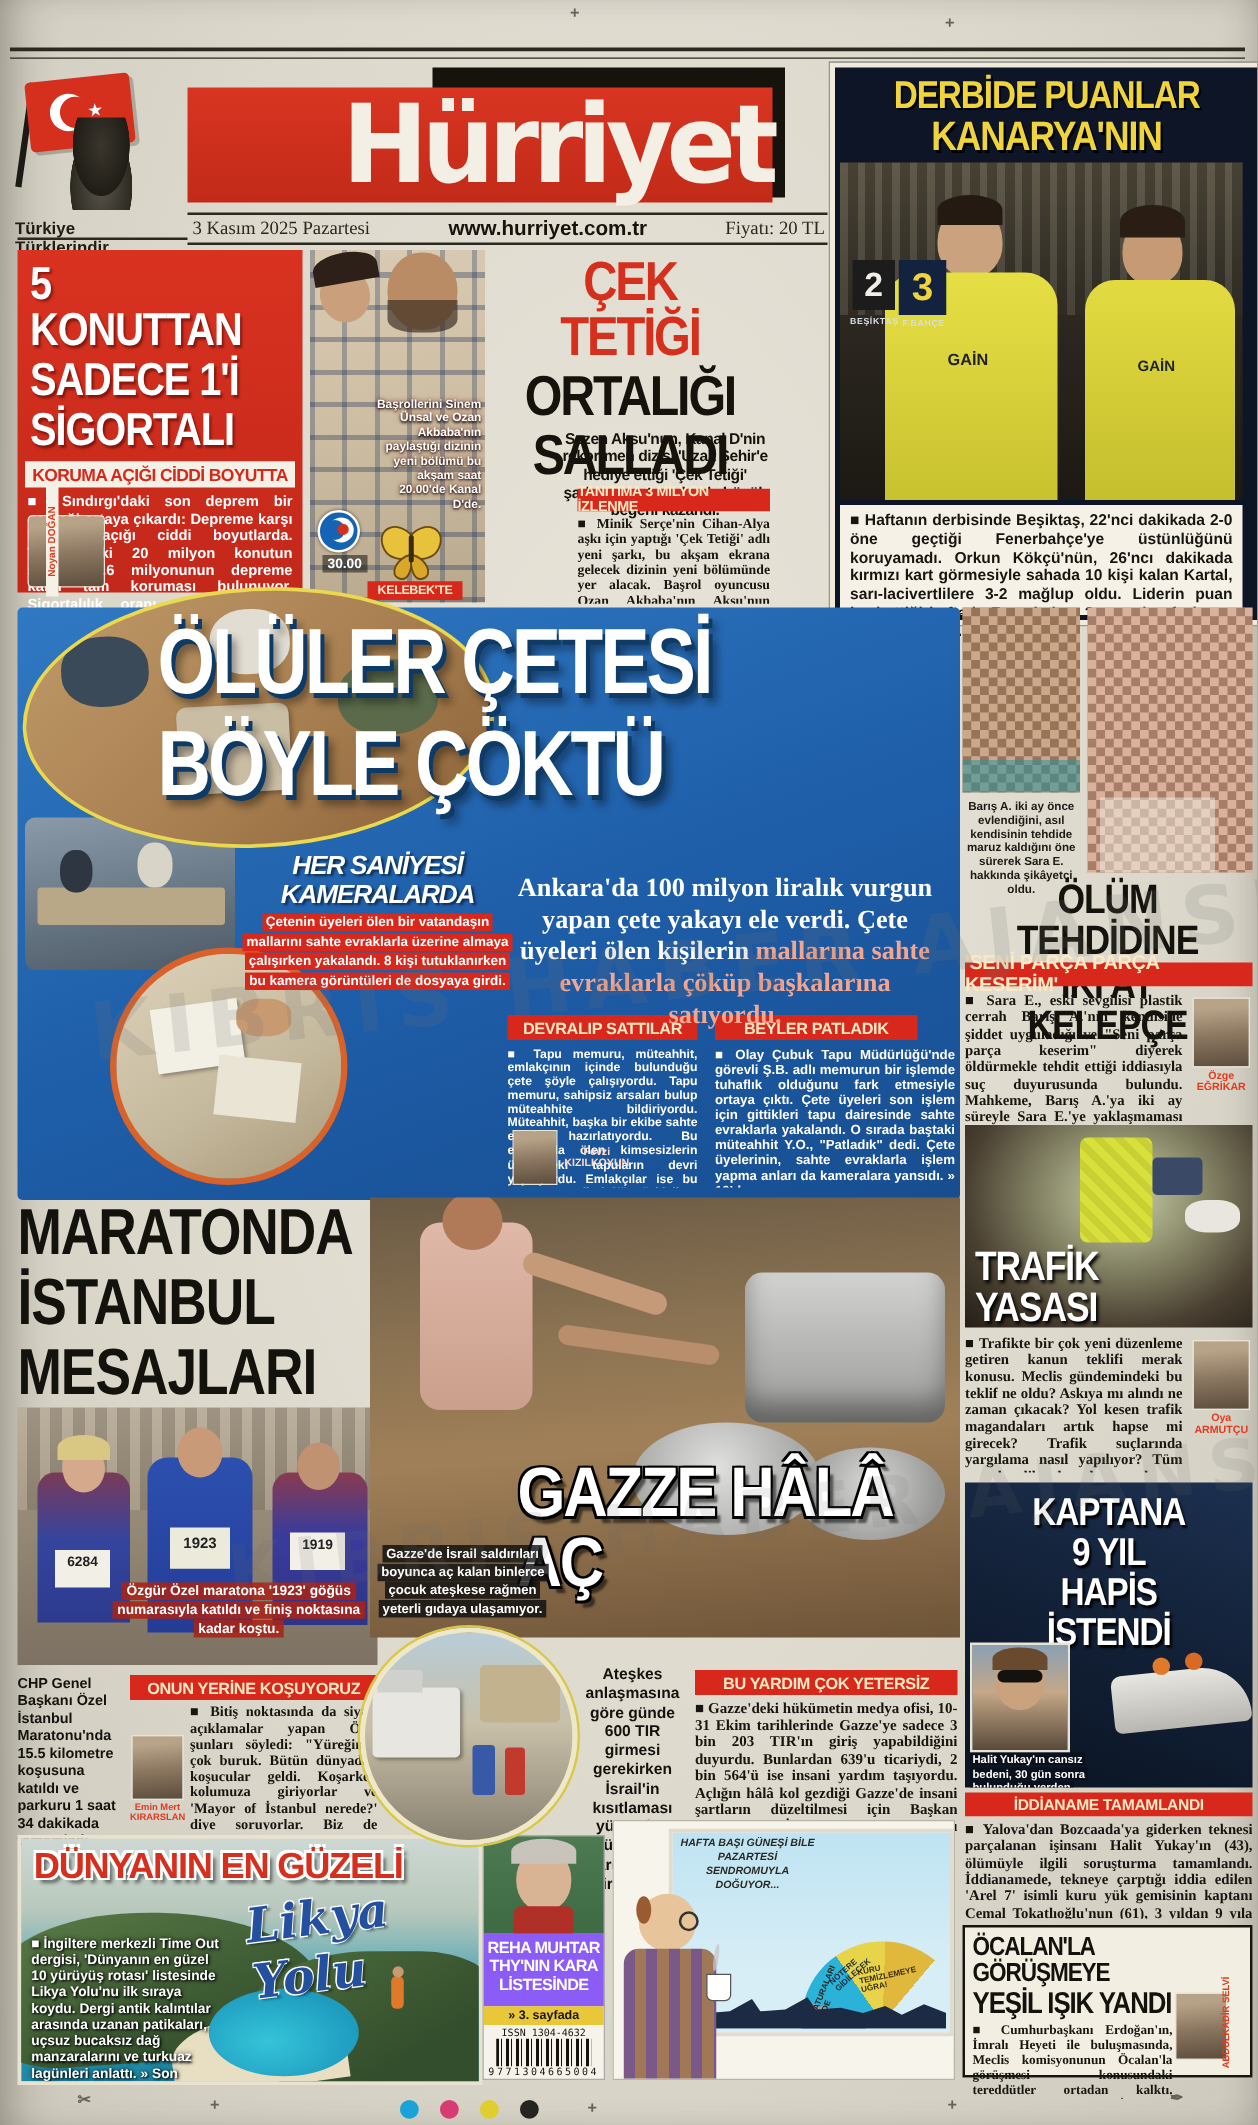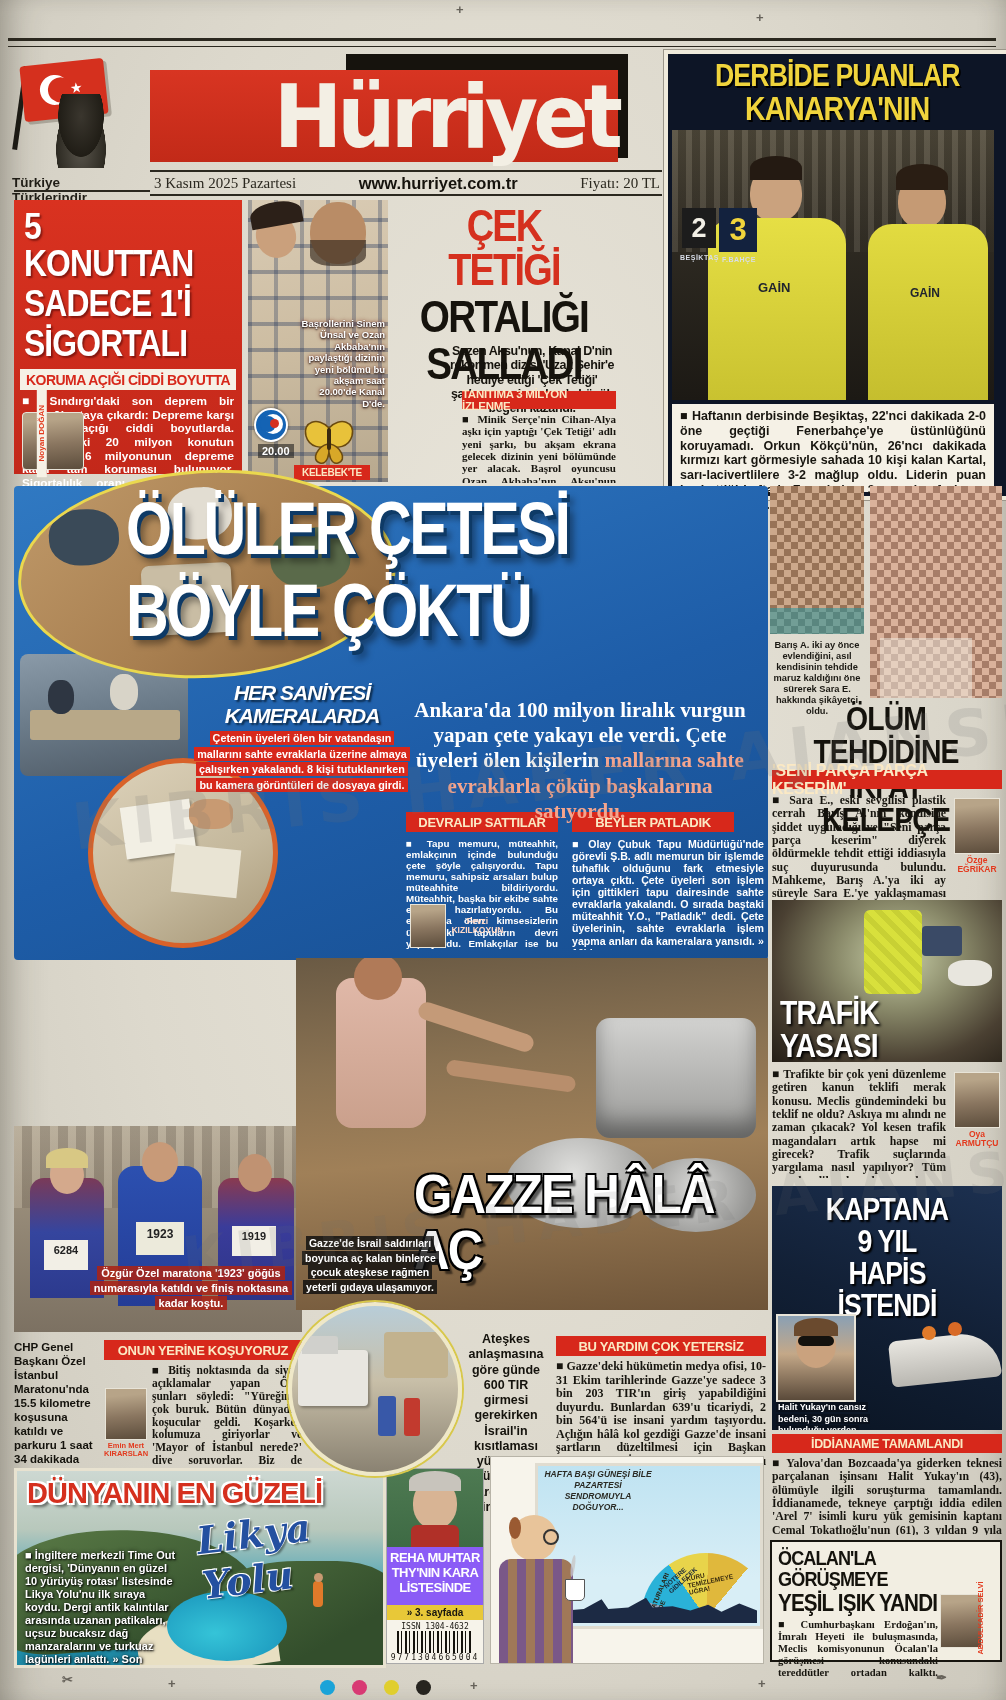--- a/index.html
+++ b/index.html
@@ -105,21 +105,21 @@
       linear-gradient(170deg,#d9cbb4 0%,#cdbda2 50%,#b7a88e 100%);">
     <div class="abs" style="left:8px;top:14px;width:40px;height:44px;border-radius:50%;background:#caa07c;transform:rotate(-14deg);"></div>
     <div class="abs" style="left:2px;top:2px;width:52px;height:24px;border-radius:50% 50% 0 0;background:#2c2018;transform:rotate(-10deg);"></div>
     <div class="abs" style="left:62px;top:2px;width:56px;height:62px;border-radius:48%;background:#b98c66;"></div>
     <div class="abs" style="left:62px;top:40px;width:56px;height:26px;border-radius:0 0 40% 40%;background:rgba(50,38,28,.65);"></div>
     <div class="abs" style="left:6px;top:208px;width:30px;height:30px;border-radius:50%;background:#1463b4;border:2px solid #fff;box-shadow:0 0 3px rgba(0,0,0,.6);">
       <div class="abs" style="left:7px;top:4px;width:20px;height:20px;border-radius:50%;background:#fff;"></div>
       <div class="abs" style="left:4px;top:6px;width:16px;height:16px;border-radius:50%;background:#1463b4;"></div>
       <div class="abs" style="left:14px;top:9px;width:9px;height:9px;border-radius:50%;background:#d5301e;"></div>
     </div>
-    <div class="abs sb" style="left:10px;top:244px;font-size:11px;color:#fff;background:rgba(20,20,20,.55);padding:1px 4px;">20.00</div>
+    <div class="abs sb" style="left:10px;top:244px;font-size:11px;color:#fff;background:rgba(20,20,20,.55);padding:1px 4px;">30.00</div>
     <div class="abs sb" style="right:3px;top:118px;width:86px;font-size:9.5px;line-height:1.2;color:#fff;text-align:right;text-shadow:0 1px 2px #000,0 0 4px rgba(120,20,10,.9);">Başrollerini Sinem Ünsal ve Ozan Akbaba'nın paylaştığı dizinin yeni bölümü bu akşam saat 20.00'de Kanal D'de.</div>
   </div>
   <svg class="abs" style="left:300px;top:420px;" width="58" height="46" viewBox="0 0 58 46">
     <path d="M29 8 C18 -4 2 2 6 16 C9 27 22 30 28 24 Z" fill="#e8c23a" stroke="#6a4a10" stroke-width="1.5"></path>
     <path d="M29 8 C40 -4 56 2 52 16 C49 27 36 30 30 24 Z" fill="#e8c23a" stroke="#6a4a10" stroke-width="1.5"></path>
     <path d="M28 24 C18 26 10 40 20 43 C27 45 30 34 29 26 Z" fill="#d8a828" stroke="#6a4a10" stroke-width="1.5"></path>
     <path d="M30 24 C40 26 48 40 38 43 C31 45 28 34 29 26 Z" fill="#d8a828" stroke="#6a4a10" stroke-width="1.5"></path>
     <rect x="27" y="8" width="4" height="22" rx="2" fill="#3a2a10"></rect>
   </svg>
   <div class="abs redstrip" style="left:294px;top:465px;width:76px;height:15px;font-size:10px;">KELEBEK'TE</div>
@@ -207,20 +207,25 @@
       <div class="hl sqz" style="font-size:33px;color:#fff;text-shadow:2px 2px 3px #000;">TRAFİK YASASI</div>
 
     </div>
   </div>
   <div class="abs ser jus" style="left:772px;top:1068px;width:174px;height:110px;font-size:11.8px;line-height:1.13;color:#17150f;overflow:hidden;">■ Trafikte bir çok yeni düzenleme getiren kanun teklifi merak konusu. Meclis gündemindeki bu teklif ne oldu? Askıya mı alındı ne zaman çıkacak? Yol kesen trafik magandaları artık hapse mi girecek? Trafik suçlarında yargılama nasıl yapılıyor? Tüm merak edilen konuları yazdım. » 13</div>
   <div class="abs" style="left:952px;top:1072px;width:50px;">
     <div class="byphoto" style="width:44px;height:54px;margin:0 auto;"></div>
     <div class="byname" style="font-size:8.5px;margin-top:2px;">Oya ARMUTÇU</div>
   </div>
 
+  <div class="abs" style="left:14px;top:960px;width:292px;">
+    <div class="hl" style="font-size:52px;color:#14120c;transform:scaleX(.82);transform-origin:0 50%;">MARATONDA</div>
+    <div class="hl" style="font-size:52px;color:#14120c;transform:scaleX(.82);transform-origin:0 50%;margin-top:4px;">İSTANBUL</div>
+    <div class="hl" style="font-size:52px;color:#14120c;transform:scaleX(.82);transform-origin:0 50%;margin-top:4px;">MESAJLARI</div>
+  </div>
   <div class="photo" style="left:14px;top:1126px;width:288px;height:206px;background:linear-gradient(180deg,#b0a592 0%,#998d7a 35%,#7c7162 100%);">
     <div class="abs" style="left:0;top:0;width:100%;height:40%;background:repeating-linear-gradient(90deg,rgba(220,210,190,.25) 0 8px,rgba(90,80,70,.2) 8px 18px);"></div>
     <div class="abs" style="left:16px;top:52px;width:74px;height:120px;border-radius:14px 14px 0 0;background:linear-gradient(180deg,#7a3a58 0%,#35459e 45%,#2c3a8e 100%);"></div>
     <div class="abs" style="left:36px;top:30px;width:34px;height:38px;border-radius:50%;background:#d4a98c;"></div>
     <div class="abs" style="left:32px;top:22px;width:42px;height:20px;border-radius:50% 50% 0 0;background:#d8c884;"></div>
     <div class="abs" style="left:104px;top:40px;width:84px;height:140px;border-radius:16px 16px 0 0;background:linear-gradient(180deg,#2c50b0 0%,#243c96 100%);"></div>
     <div class="abs" style="left:128px;top:16px;width:36px;height:40px;border-radius:50%;background:#c89a78;"></div>
     <div class="abs" style="left:204px;top:52px;width:76px;height:122px;border-radius:14px 14px 0 0;background:linear-gradient(180deg,#8a3a50 0%,#3a3c9a 40%,#2c3488 100%);"></div>
     <div class="abs" style="left:224px;top:28px;width:34px;height:38px;border-radius:50%;background:#c09272;"></div>
     <div class="abs" style="left:30px;top:98px;width:44px;height:26px;background:#f2efe6;text-align:center;font-weight:bold;font-size:11px;padding-top:4px;color:#222;margin-top:16px;">6284</div>

